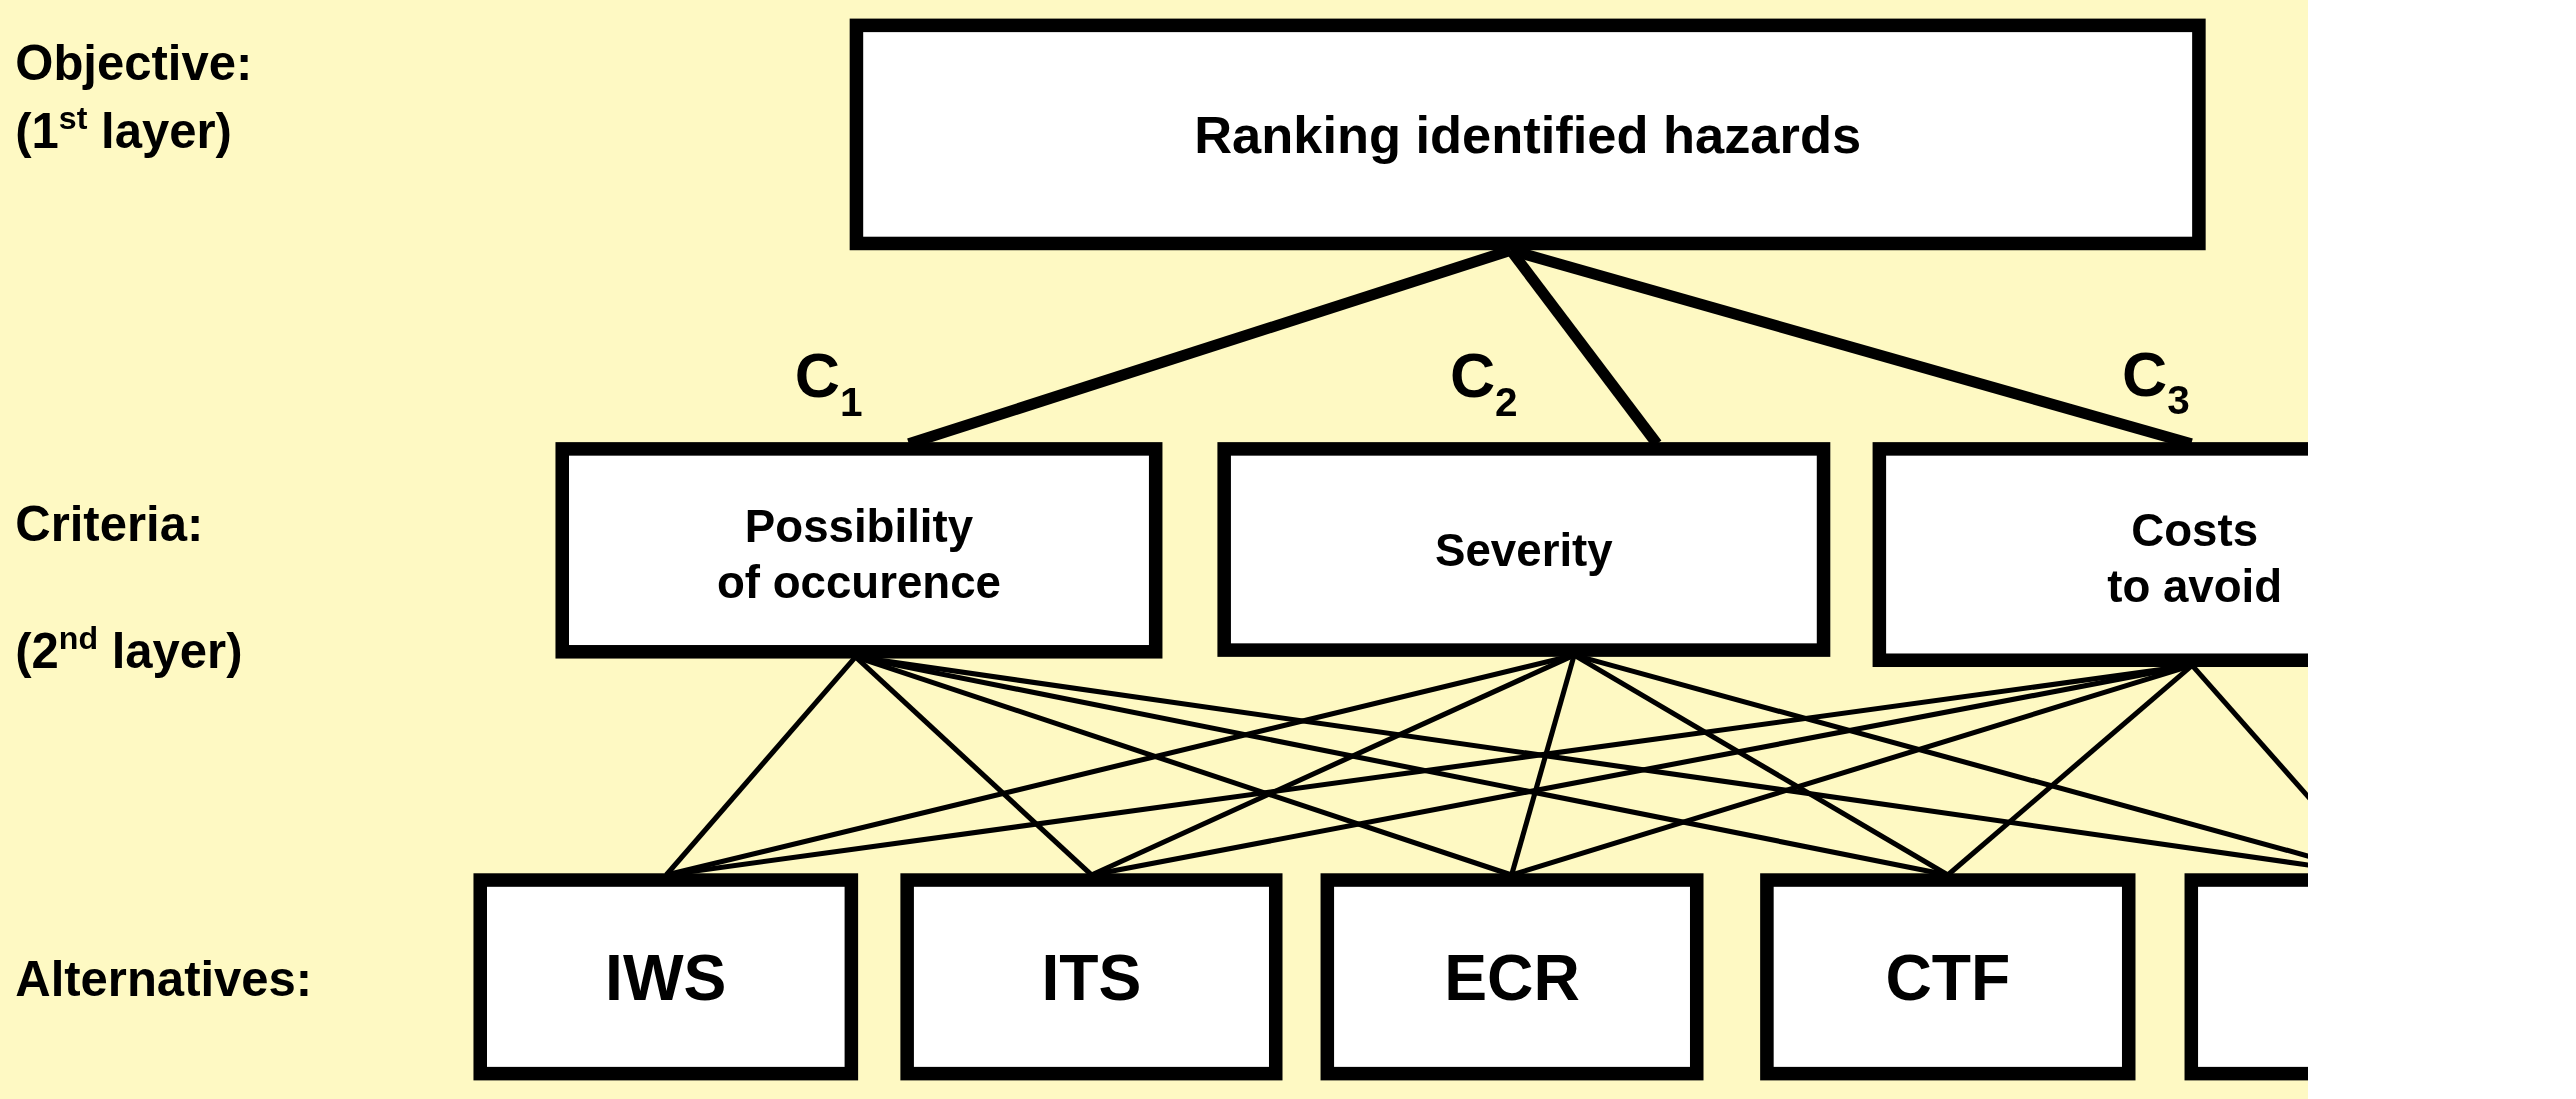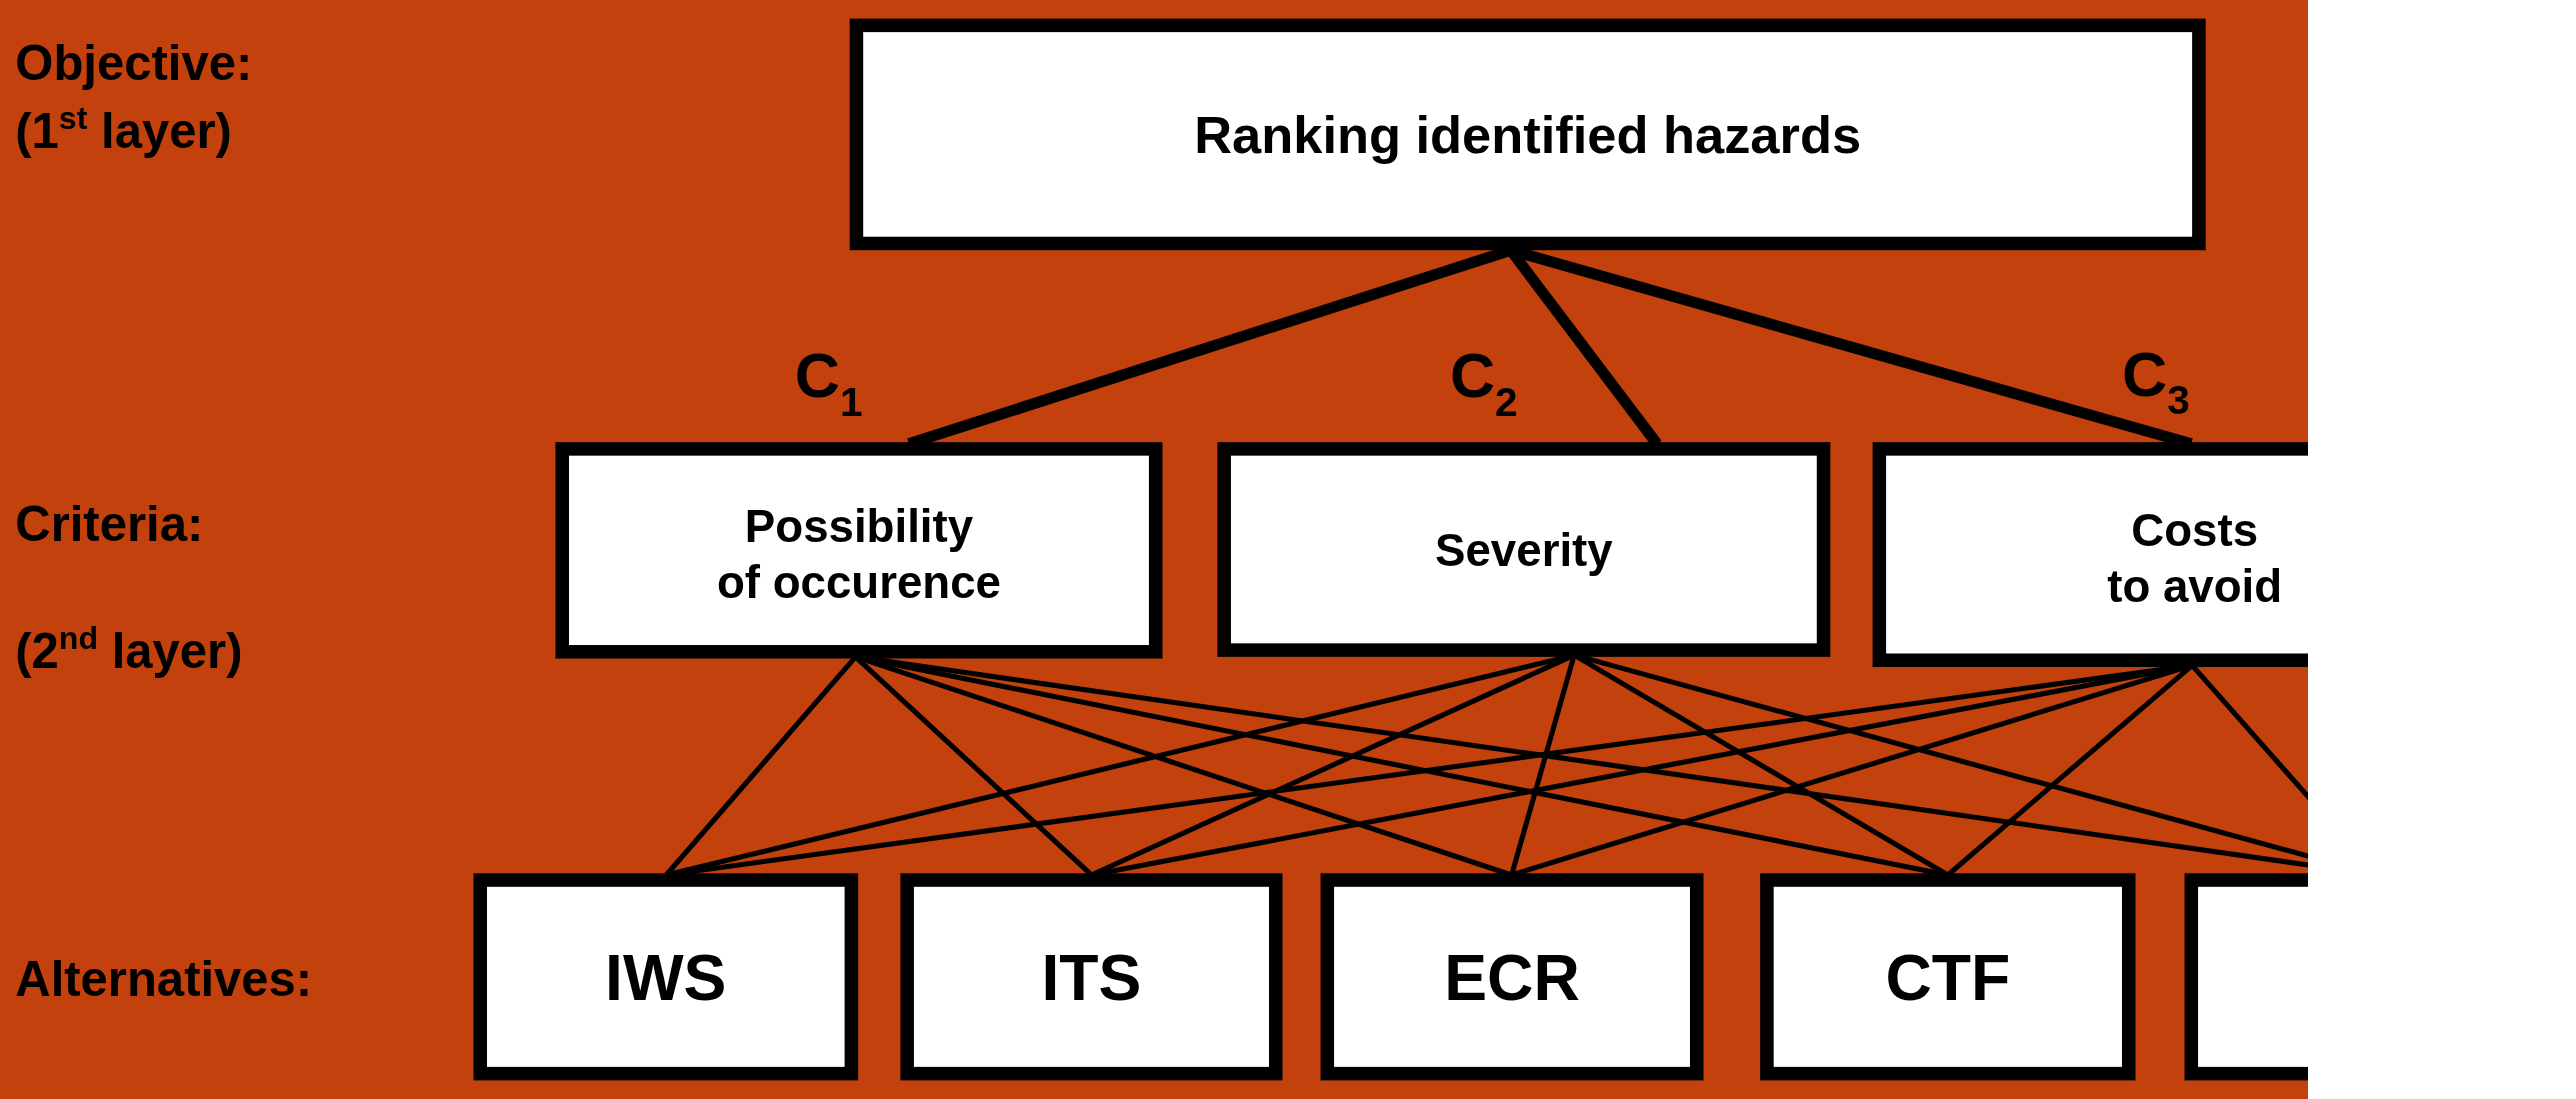--- a/index.html
+++ b/index.html
@@ -8,21 +8,21 @@
     padding: 0;
     background: #ffffff;
   }
   body {
     font-family: "Liberation Sans", sans-serif;
   }
   #stage {
     position: relative;
     width: 2308px;
     height: 1099px;
-    background: #c2410c;
+    background: #fef9c3;
     overflow: hidden;
     text-decoration: underline;
   }
   #diagram {
     position: absolute;
     left: 0;
     top: 0;
     width: 2576px;
     height: 1099px;
     display: block;

